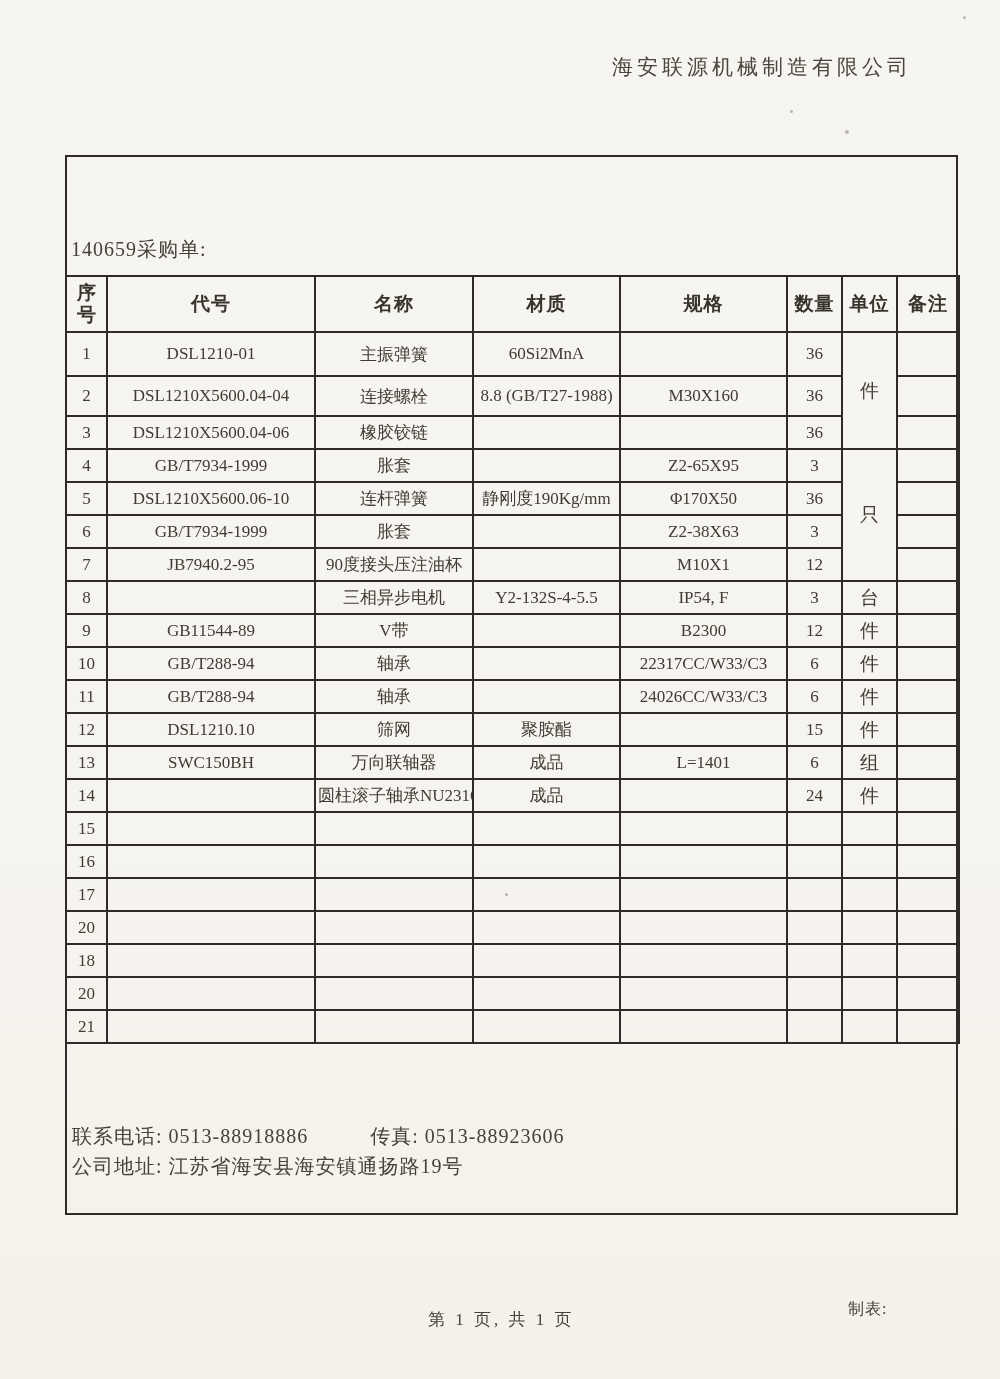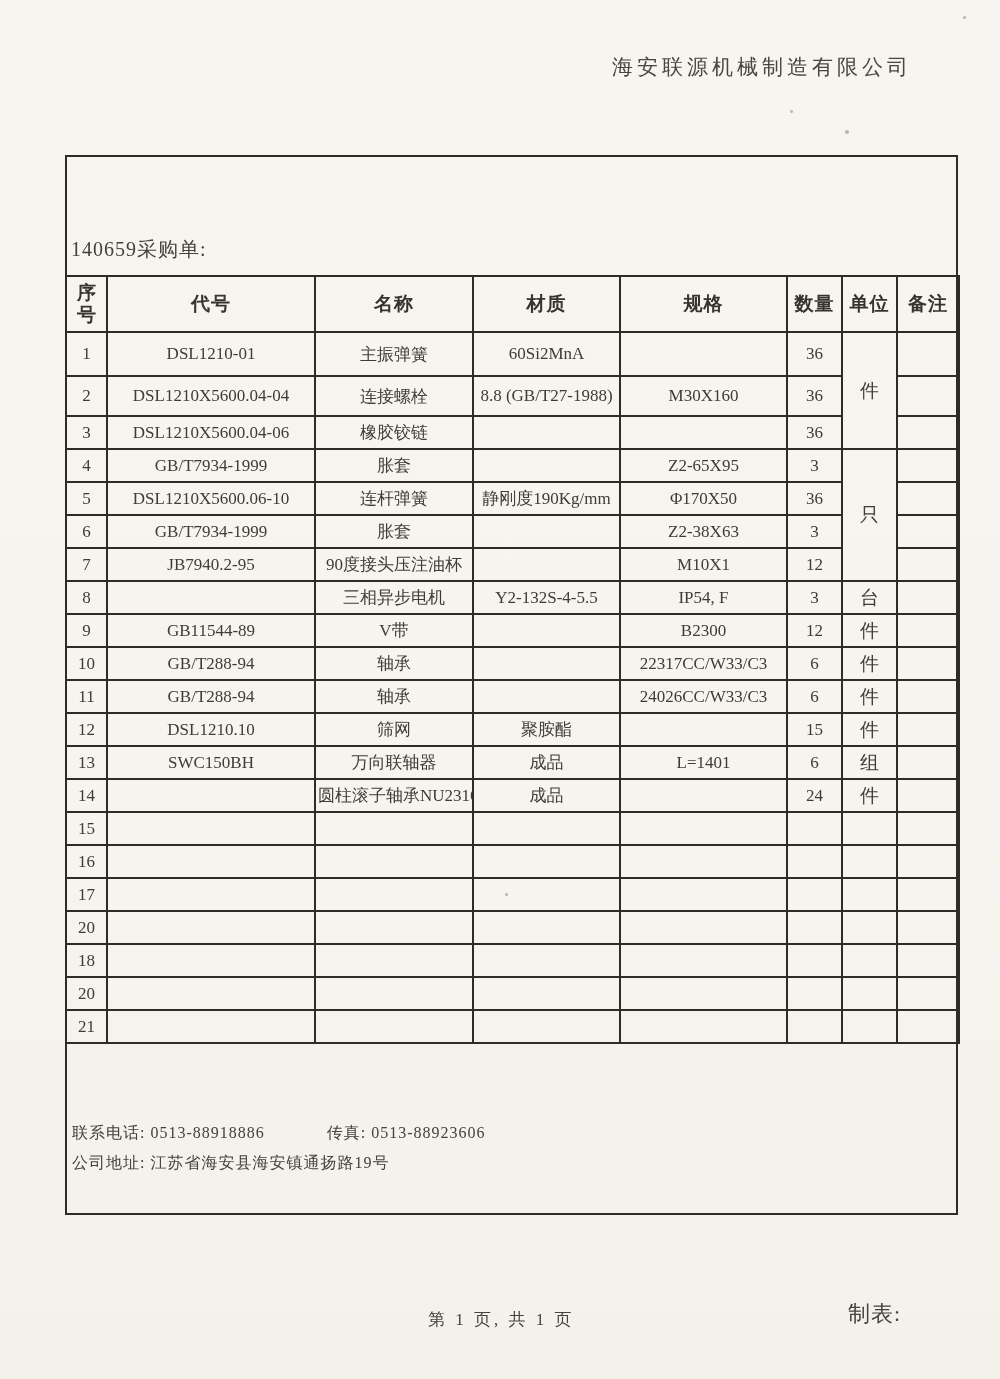--- a/index.html
+++ b/index.html
@@ -35,32 +35,32 @@
   .po th:first-child{white-space:normal;line-height:1.15;letter-spacing:0;}
   .po tbody tr{height:33px;}
   .po tbody tr:nth-child(1){height:44px;}
   .po tbody tr:nth-child(2){height:40px;}
   .po td{font-size:17px;color:#3f3b35;}
   .po td .unit{font-size:19px;}
   .company-name{
     position:absolute;left:72px;top:1076px;
     font-size:28px;letter-spacing:2px;color:#3b3731;
   }
-  .footer-line{position:absolute;left:72px;font-size:16px;color:#45413b;letter-spacing:1px;}
+  .footer-line{position:absolute;left:72px;font-size:20px;color:#45413b;letter-spacing:1px;}
   .contact-line{top:1123px;}
   .contact-line .fax-label{margin-left:62px;}
   .address-line{top:1153px;}
   .website-line{top:1183px;}
   .page-footer-pagination{
     position:absolute;left:428px;top:1296px;
     font-size:17px;letter-spacing:3px;color:#46423c;margin-top:12px;
   }
   .preparer{
     position:absolute;left:848px;top:1299px;
-    font-size:22px;letter-spacing:1px;color:#46423c;
+    font-size:16px;letter-spacing:1px;color:#46423c;
   }
   .speck{position:absolute;background:rgba(70,64,56,.35);border-radius:50%;}
 </style>
 </head>
 <body>
 
 <div class="page">
 
   <div class="scan-header">海安联源机械制造有限公司</div>
 

